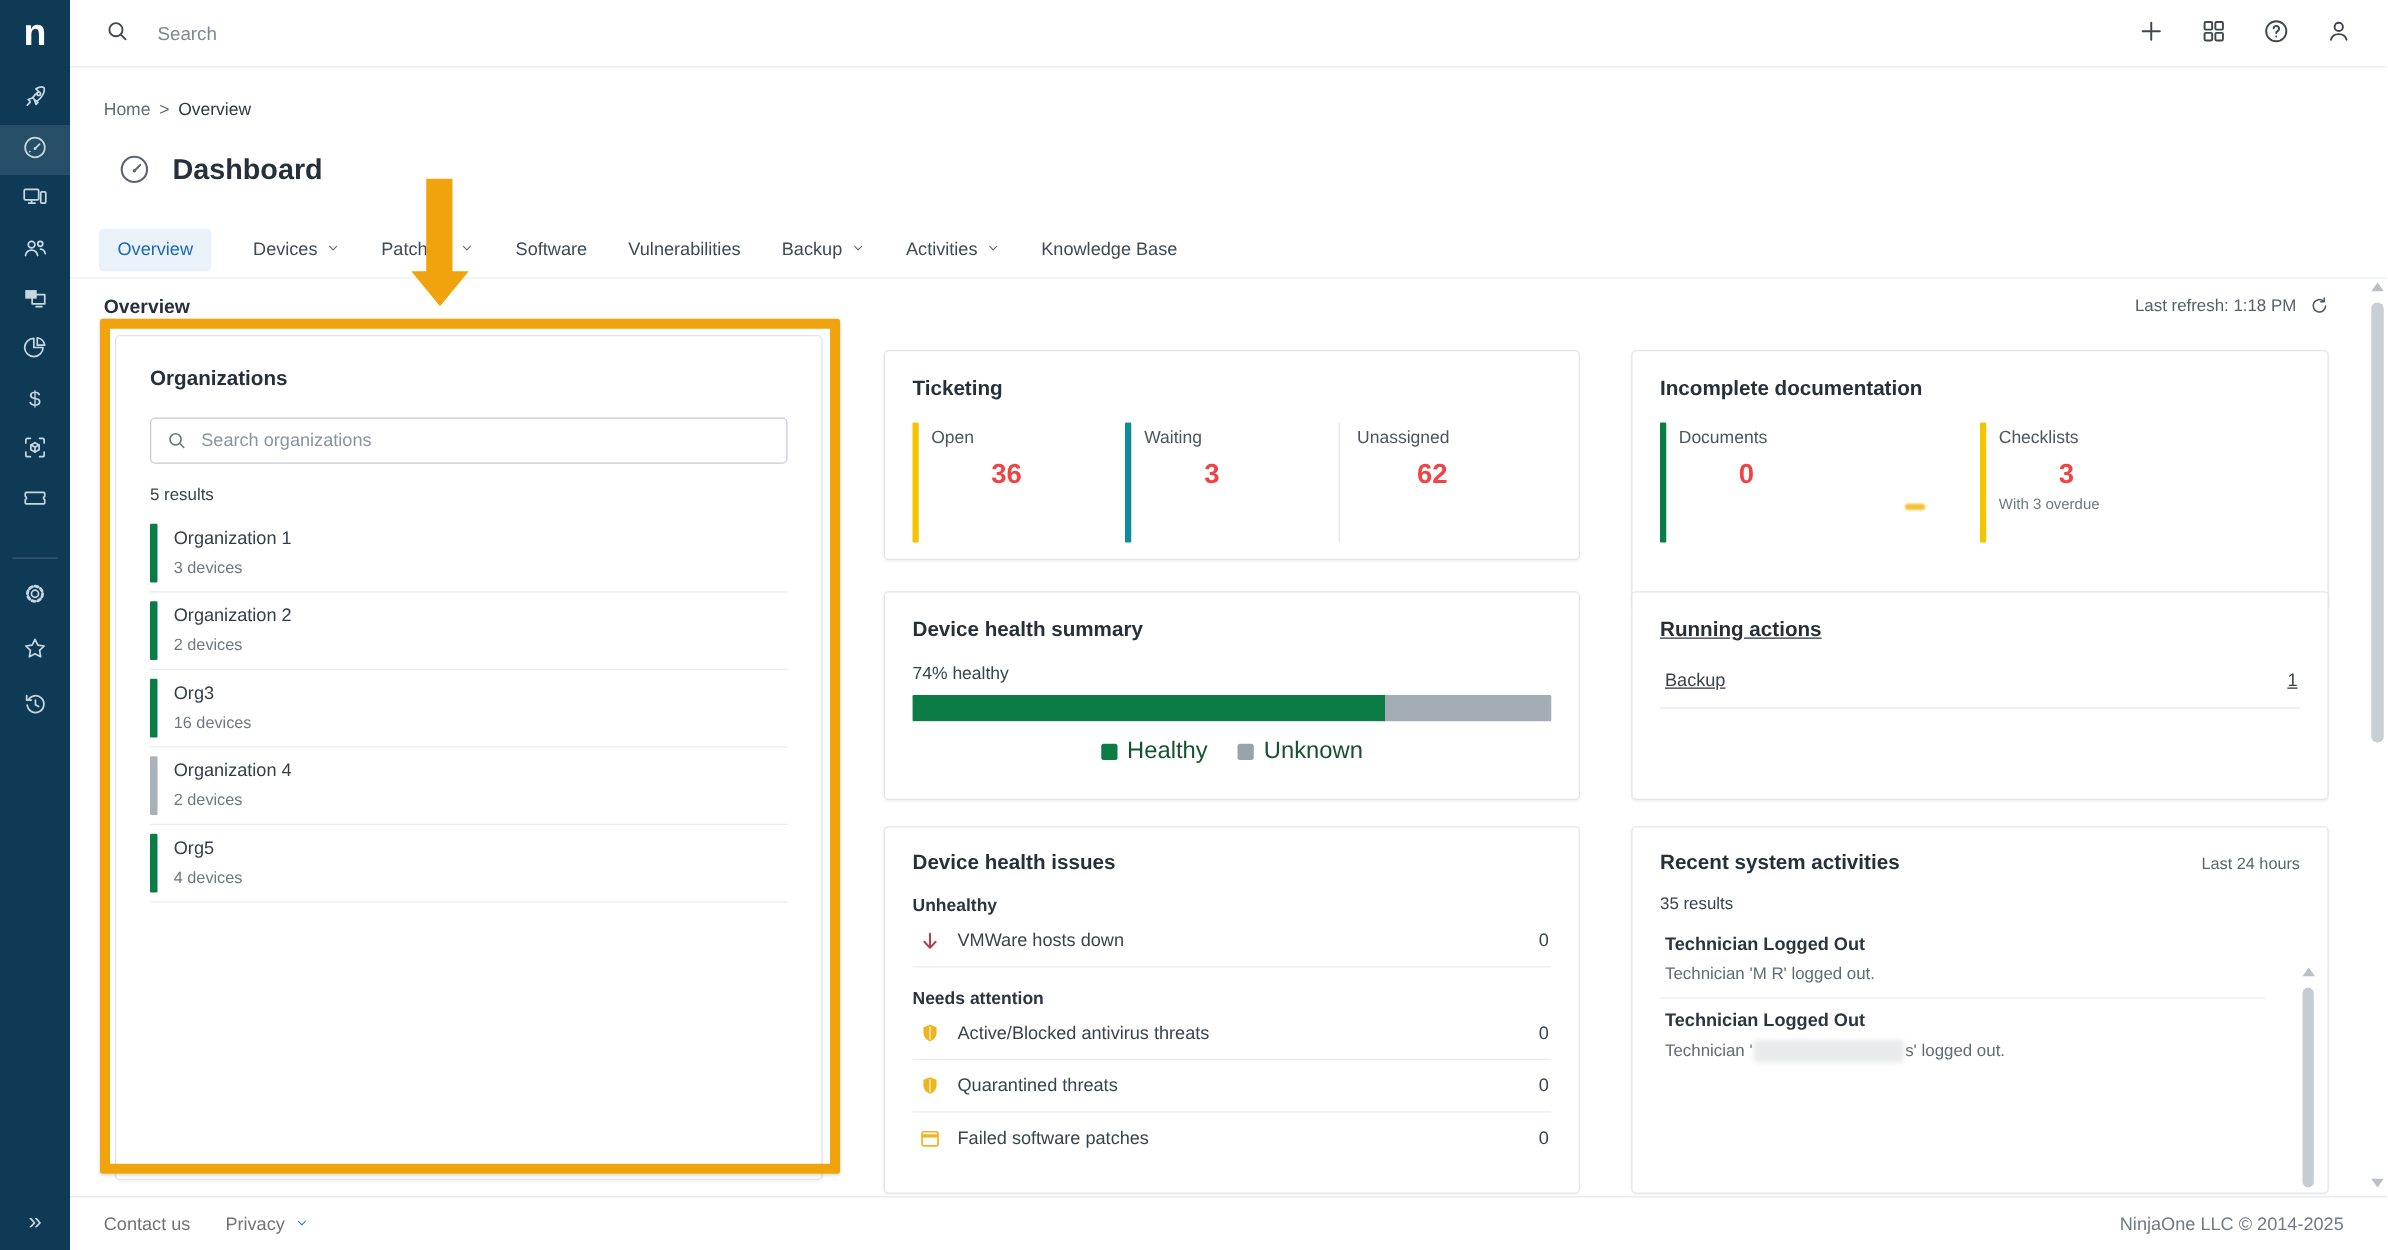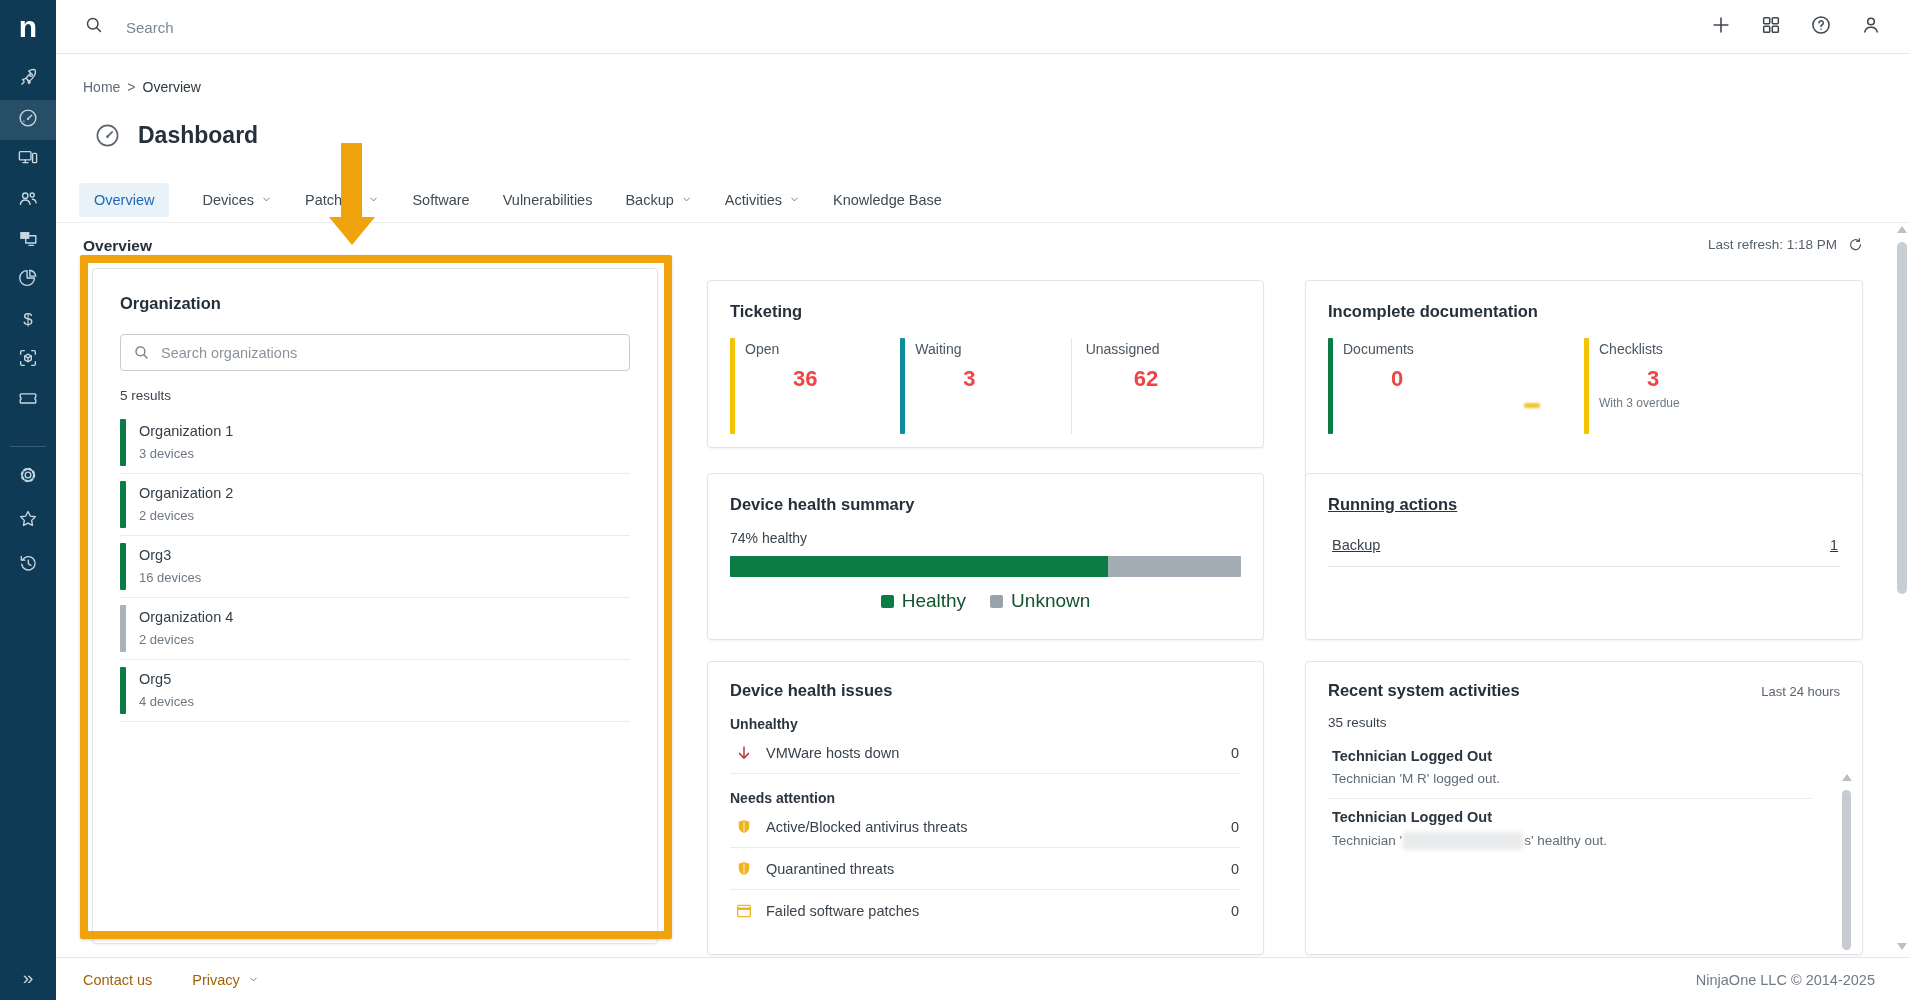--- a/index.html
+++ b/index.html
@@ -121,21 +121,21 @@
   .sb-down { width:0; height:0; margin:0 auto; border-left:5px solid transparent; border-right:5px solid transparent; border-top:7px solid #B9C0C7; }
   .inner-sb .sb-thumb { margin-top:9px; width:9px; height:calc(100% - 16px); background:#C6CCD2; border-radius:5px; }
 
   
   .page-sb { position:absolute; right:3px; top:226px; height:724px; width:11px; z-index:60; }
   .page-sb .sb-thumb { margin-top:9px; width:10px; height:352px; background:#C9CED4; border-radius:5px; margin-left:auto; margin-right:auto; }
   .page-sb .sb-down { position:absolute; bottom:0; left:0; right:0; }
 
   
   .footer { position:absolute; left:56px; right:0; top:957px; height:43px; background:#fff; border-top:1px solid #E4E7E9; z-index:25; }
-  .footer-links { position:absolute; left:27px; top:0; height:43px; display:flex; align-items:center; gap:40px; font-size:14.5px; color:#a16207; }
+  .footer-links { position:absolute; left:27px; top:0; height:43px; display:flex; align-items:center; gap:28px; font-size:14.5px; color:#737373; }
   .footer-link { display:flex; align-items:center; gap:8px; cursor:pointer; }
   .footer-link svg { width:11px; height:11px; stroke:#3173BD; fill:none; stroke-width:1.8; stroke-linecap:round; stroke-linejoin:round; }
   .footer-copy { position:absolute; right:35px; top:0; height:43px; display:flex; align-items:center; font-size:14.5px; color:#707A84; }
 
   
   .annot-box { position:absolute; left:80px; top:255px; width:592px; height:684px; border:8px solid #F0A30C; border-radius:2px; z-index:40; pointer-events:none; box-shadow:0 1px 3px rgba(0,0,0,.18); }
   .annot-arrow-shaft { position:absolute; left:341px; top:143px; width:21px; height:76px; background:#F0A30C; z-index:41; pointer-events:none; }
   .annot-arrow-head { position:absolute; left:329px; top:217px; width:0; height:0; border-left:23px solid transparent; border-right:23px solid transparent; border-top:28px solid #F0A30C; z-index:41; pointer-events:none; }
 </style>
 </head>
@@ -357,21 +357,21 @@
       <span>
         <svg viewBox="0 0 24 24">
             <path d="M19 12.5a7 7 0 1 1-2.2-5.4"></path>
             <path d="M17.5 3.5v4h-4"></path>
           </svg>
       </span>
     </span>
   </div>
 
   <section class="card org-card">
-    <div class="card-title">Organization</div>
+    <div class="card-title">Organizations</div>
     <div class="org-search">
       <span>
         <svg viewBox="0 0 24 24">
             <circle cx="10.5" cy="10.5" r="6.3"></circle>
             <path d="m15.2 15.2 4.6 4.6"></path>
           </svg>
       </span>
       <input type="text" placeholder="Search organizations" style="">
     </div>
     <div class="org-results">5 results</div>
@@ -520,21 +520,21 @@
       <span class="rsa-range">Last 24 hours</span>
     </div>
     <div class="rsa-results">35 results</div>
     <div class="rsa-list">
       <div class="rsa-item">
         <div class="rsa-item-title">Technician Logged Out</div>
         <div class="rsa-item-desc">Technician 'M R' logged out.</div>
       </div>
       <div class="rsa-item">
         <div class="rsa-item-title">Technician Logged Out</div>
-        <div class="rsa-item-desc"><span>Technician '</span><span class="redact middle"></span><span>s' healthy out.</span></div>
+        <div class="rsa-item-desc"><span>Technician '</span><span class="redact middle"></span><span>s' logged out.</span></div>
       </div>
     </div>
     <div class="inner-sb">
       <div class="sb-up"></div>
       <div class="sb-thumb"></div>
     </div>
   </section>
 
   <div class="annot-box" style="border-color: rgb(240, 163, 12);"></div>
   <div class="annot-arrow-shaft" style="background: rgb(240, 163, 12);"></div>

